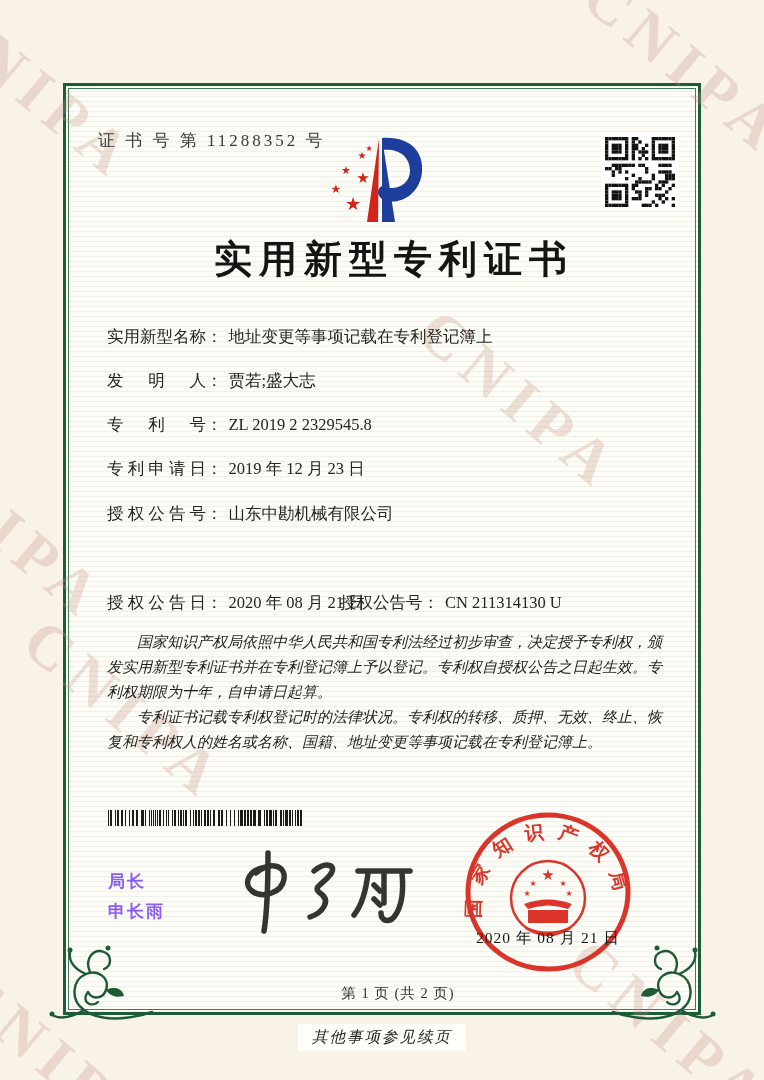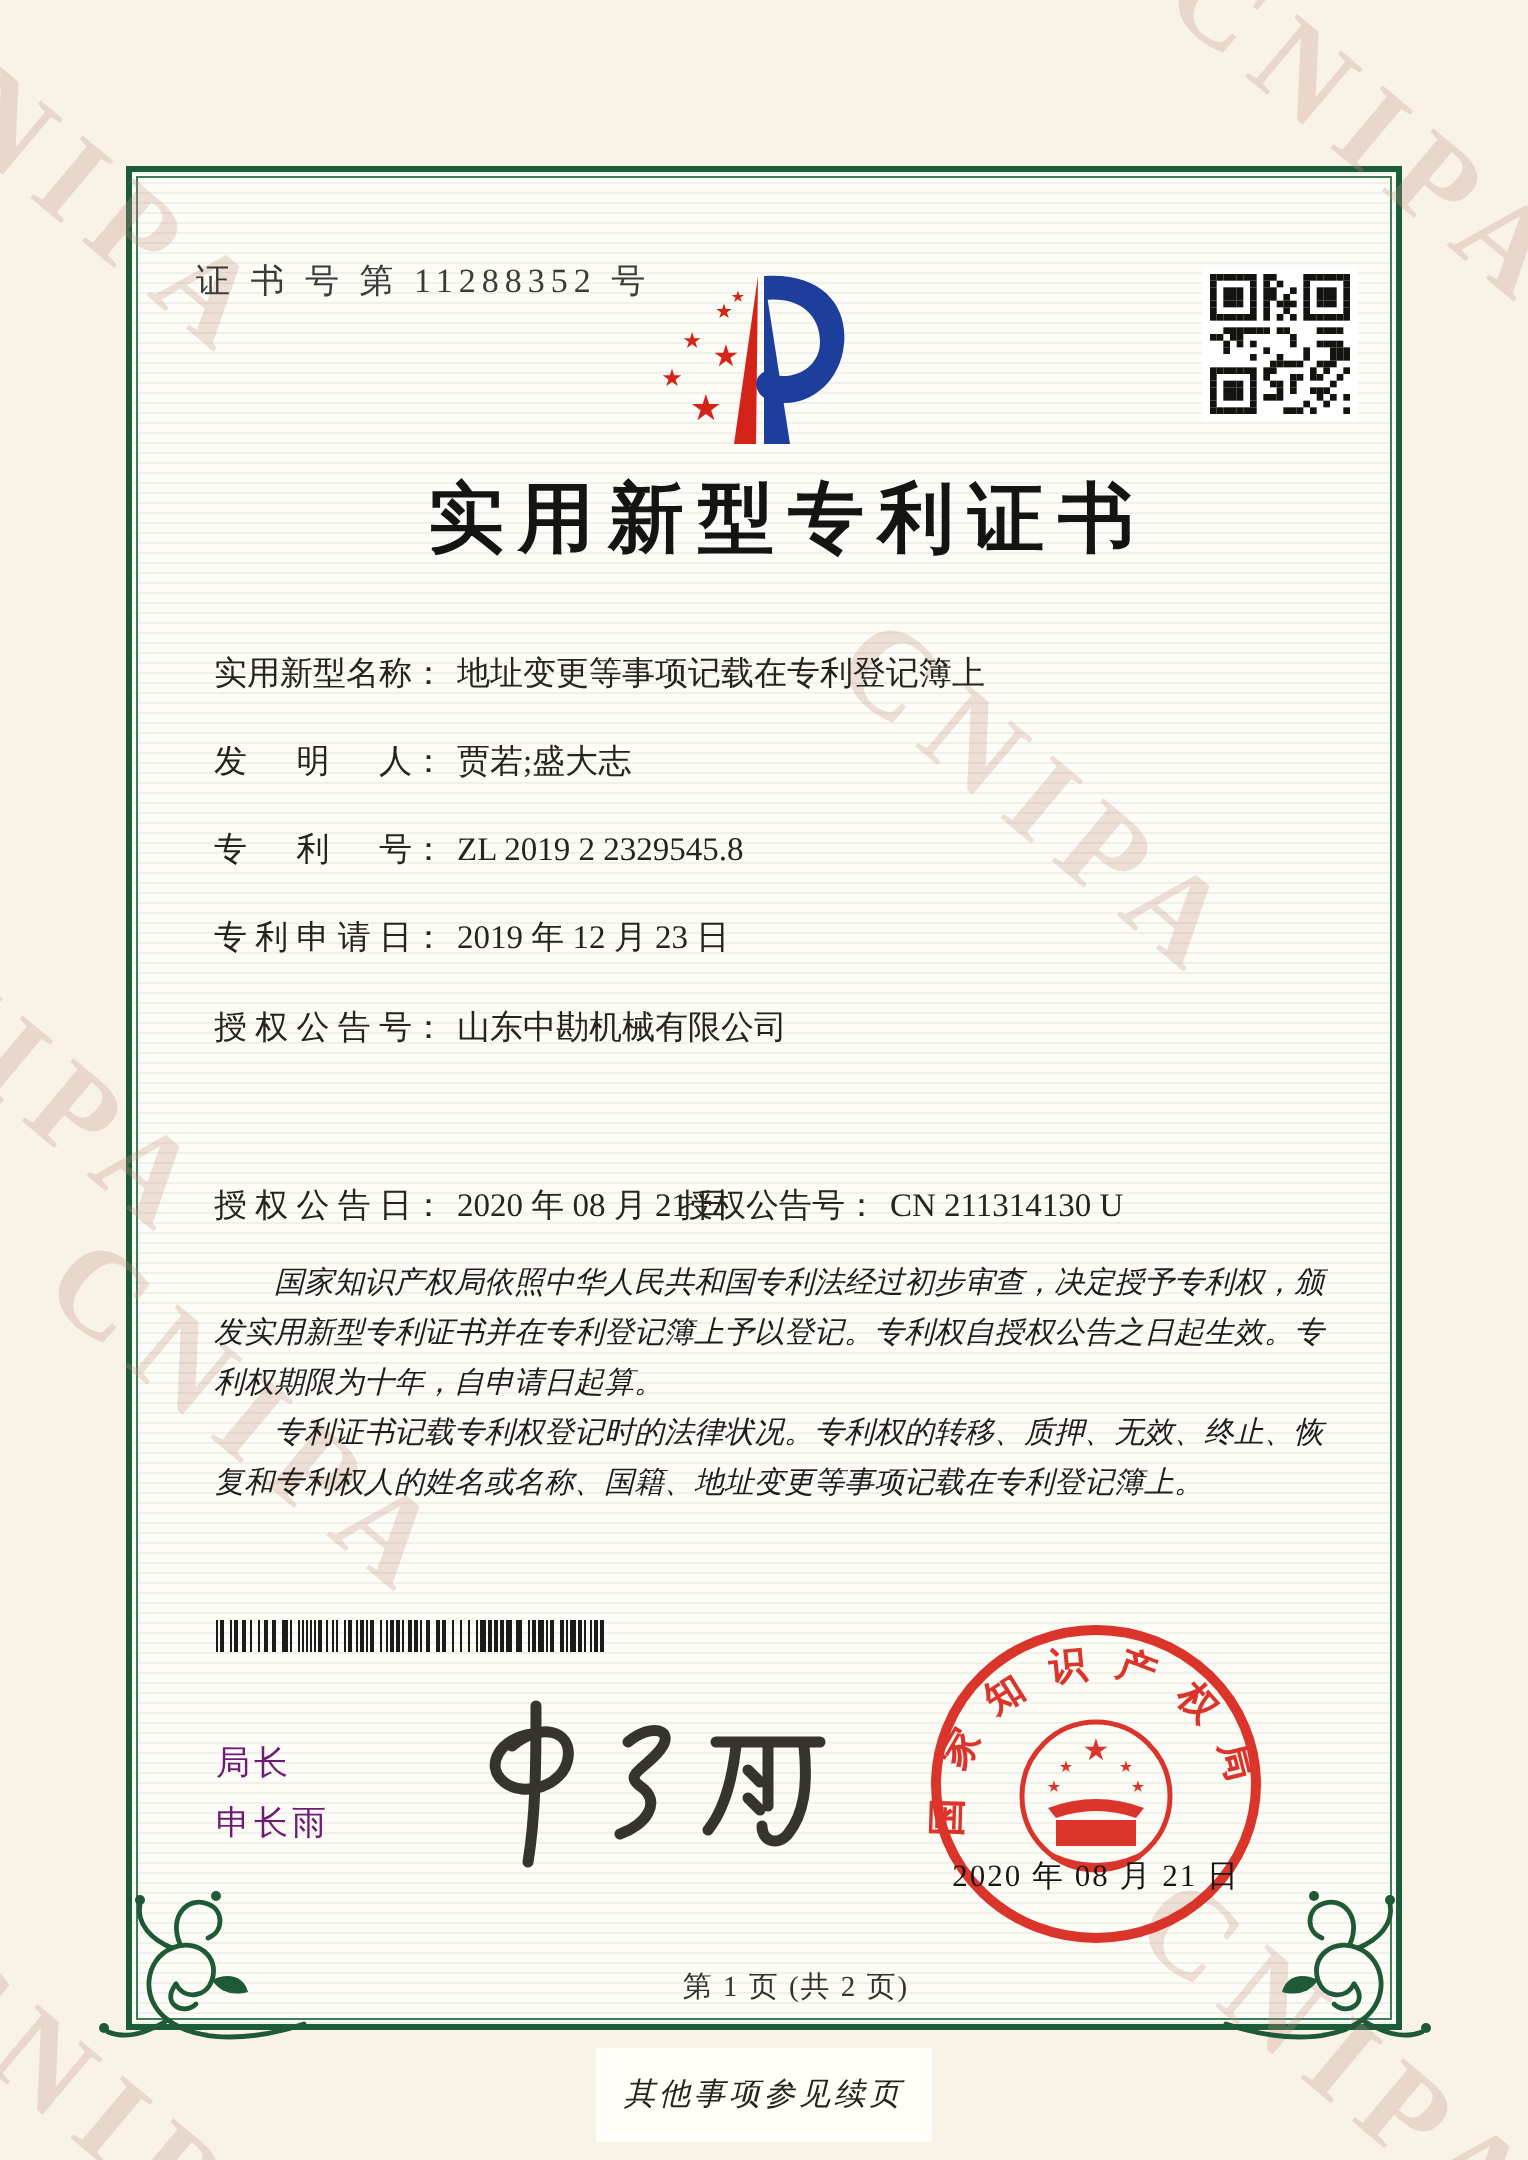--- a/index.html
+++ b/index.html
@@ -51,30 +51,30 @@
     text-align:justify; text-align-last:justify;
   }
   .fcolon{margin-right:6px;}
   .grant-right{position:absolute; left:233px; top:0;}
   .paras{
     position:absolute; left:107px; top:630px; width:560px;
     font-size:15px; line-height:25px; color:#1f1e1b;
     font-style:italic;
   }
   .paras p{margin:0; text-indent:2em;}
-  .officer{position:absolute; left:108px; font-size:17px; color:#701a75; letter-spacing:2px;}
+  .officer{position:absolute; left:108px; font-size:17px; color:#8b5cf6; letter-spacing:2px;font-weight:bold;}
   .pagefoot{
     position:absolute; left:63px; top:984px; width:638px;
     text-align:center; font-size:14.5px; color:#33322e; letter-spacing:1px;margin-left:16px;
   }
   .note{
     position:absolute; left:63px; top:1024px; width:638px; text-align:center;
   }
   .note span{
-    display:inline-block; background:#fffef9; padding:13px 14px;
+    display:inline-block; background:#fffef9; padding:3px 14px;
     font-size:15.5px; color:#26241f; font-style:italic; letter-spacing:2px;
   }
   
   .logo{position:absolute; left:322px; top:128px;}
   .qr{
     position:absolute; left:601px; top:133px; width:78px; height:78px;
     background:#ffffff; box-sizing:border-box; padding:4px;
   }
   .barcode{position:absolute; left:108px; top:810px;}
   .sig{position:absolute; left:218px; top:845px;}

